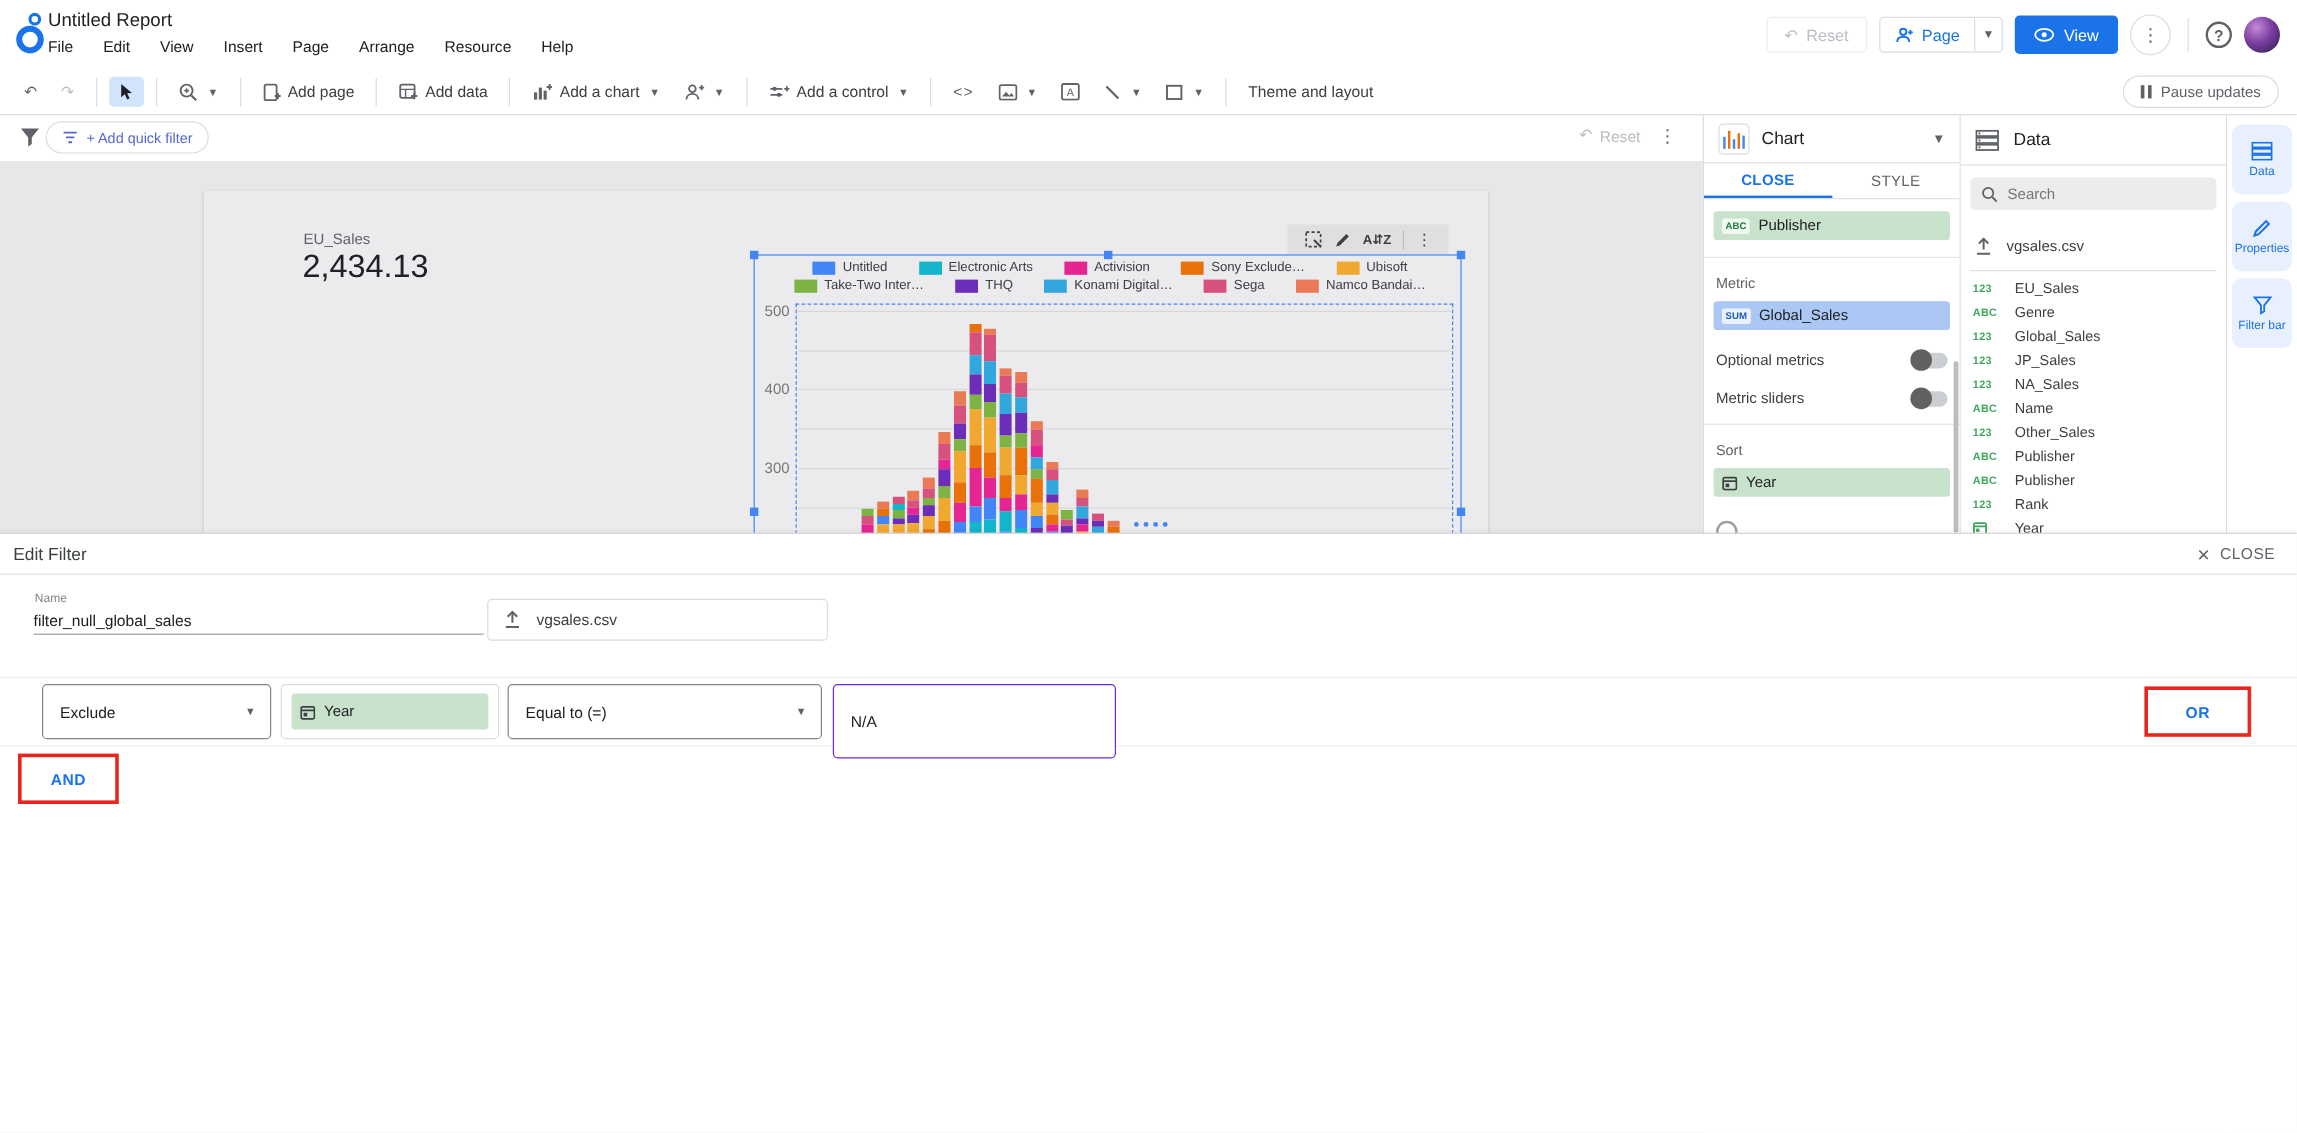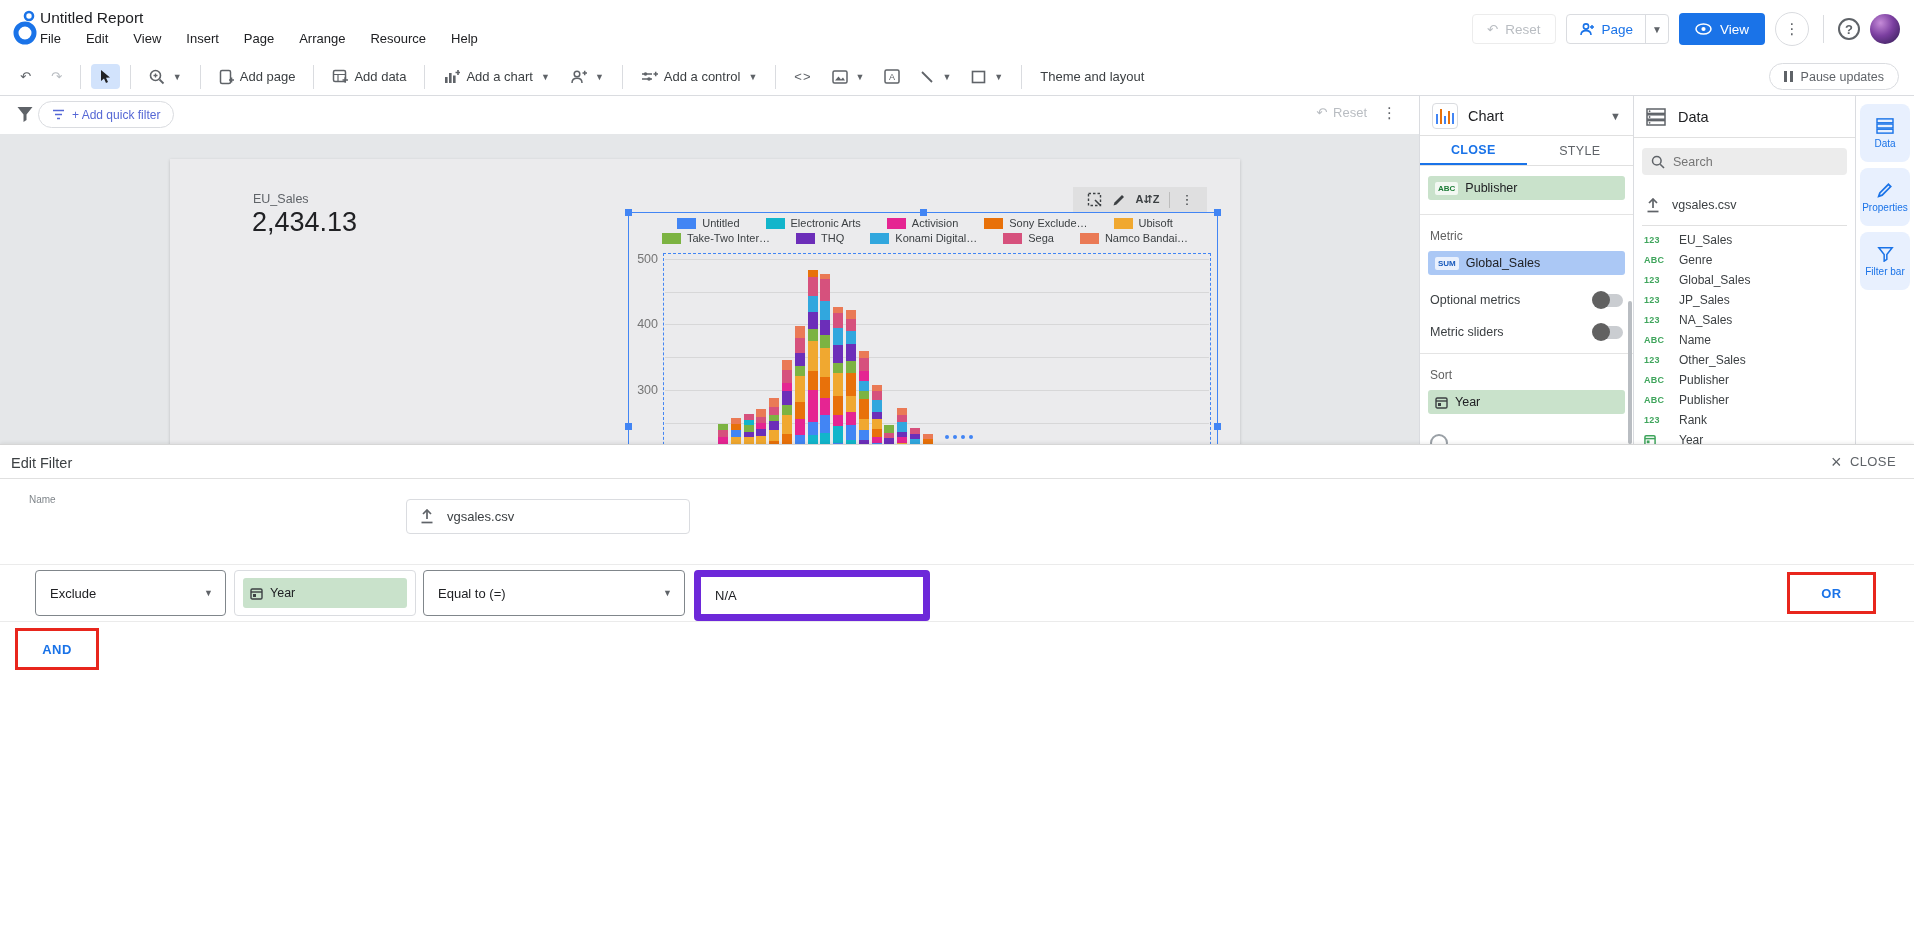--- a/index.html
+++ b/index.html
@@ -143,21 +143,21 @@
                    border-bottom:1px solid #9e9e9e; font-size:13px; color:#202124; background:transparent; font-family:inherit; }
   .ep-source { position:absolute; left:406px; top:54px; width:284px; height:35px; border:1px solid #dadce0; border-radius:4px;
                display:flex; align-items:center; gap:13px; padding:0 13px; font-size:13px; color:#3c4043; cursor:pointer; }
   .clause-band { position:absolute; left:0; top:119px; width:100%; height:58px; border-top:1px solid #ebebeb; border-bottom:1px solid #ebebeb; }
   .select-box { position:absolute; top:5px; height:46px; border:1px solid #80868b; border-radius:4px; background:#fff;
                 display:flex; align-items:center; justify-content:space-between; padding:0 12px 0 14px; font-size:13px;
                 color:#202124; cursor:pointer; }
   .field-holder { position:absolute; left:234px; top:5px; width:182px; height:46px; border:1px solid #dadce0; border-radius:4px;
                   display:flex; align-items:center; padding:0 8px; background:#fff; cursor:pointer; }
   .field-holder .chip { width:100%; height:30px; }
-  .value-input { position:absolute; left:694px; top:5px; width:236px; height:51px; border:7px solid #6d28d9; border-radius:4px;
+  .value-input { position:absolute; left:694px; top:5px; width:236px; height:62px; border:1px solid #6d28d9; border-radius:4px;
                  padding:0 14px; font-size:13px; color:#202124; outline:none; font-family:inherit; }
   .ann-box { border:3px solid #e8261d; display:flex; align-items:center; justify-content:center; }
   .ann-or { position:absolute; left:1787px; top:7px; width:89px; height:42px; }
   .or-btn, .and-btn { background:none; border:none; color:#1a73e8; font-weight:bold; font-size:13px; letter-spacing:.4px;
                       cursor:pointer; font-family:inherit; padding:8px 14px; }
   .ann-and { position:absolute; left:15px; top:183px; width:84px; height:42px; }
   .ep-footer { position:absolute; left:0; bottom:0; width:100%; height:38px; background:#f3f3f3; border-top:1px solid #e0e0e0; }
   .ep-status { position:absolute; left:14px; top:11px; font-size:13px; color:#5f6368; }
   .save-btn { position:absolute; right:35px; top:5px; width:52px; height:28px; background:#a2a6aa; color:#fdfdfd;
               border:none; border-radius:3px; font-size:12.5px; font-weight:bold; letter-spacing:.5px; cursor:default; font-family:inherit; }
@@ -763,20 +763,21 @@
 
   <section class="edit-panel">
     <div class="ep-title">Edit Filter</div>
     <div class="ep-close">
       <span class="x">×</span>
       <span>CLOSE</span>
     </div>
     <div class="ep-hdiv"></div>
 
     <label class="ep-name-label">Name</label>
+    <input class="ep-name-input" type="text" value="filter_null_global_sales" style="">
 
     <div class="ep-source">
       <svg width="14" height="15" viewBox="0 0 14 15">
         <path d="M7 1 L7 10" stroke="#5f6368" stroke-width="1.7"></path>
         <path d="M3 5 L7 1 L11 5" fill="none" stroke="#5f6368" stroke-width="1.7"></path>
         <path d="M1.5 13.5h11" stroke="#5f6368" stroke-width="1.7"></path>
       </svg>
       <span>vgsales.csv</span>
     </div>
 

